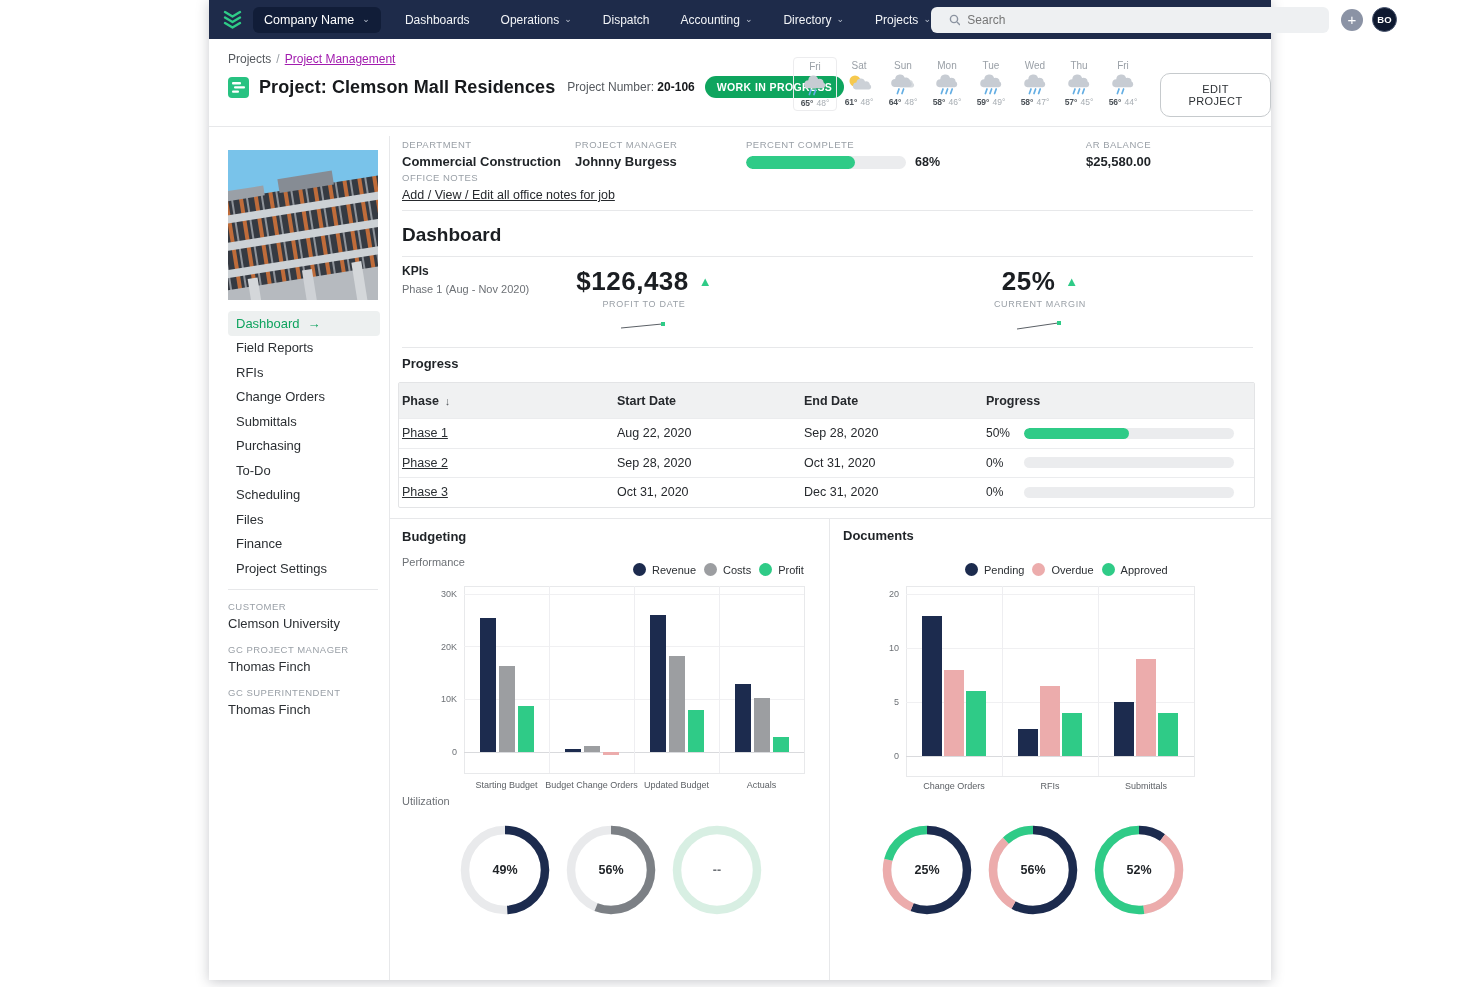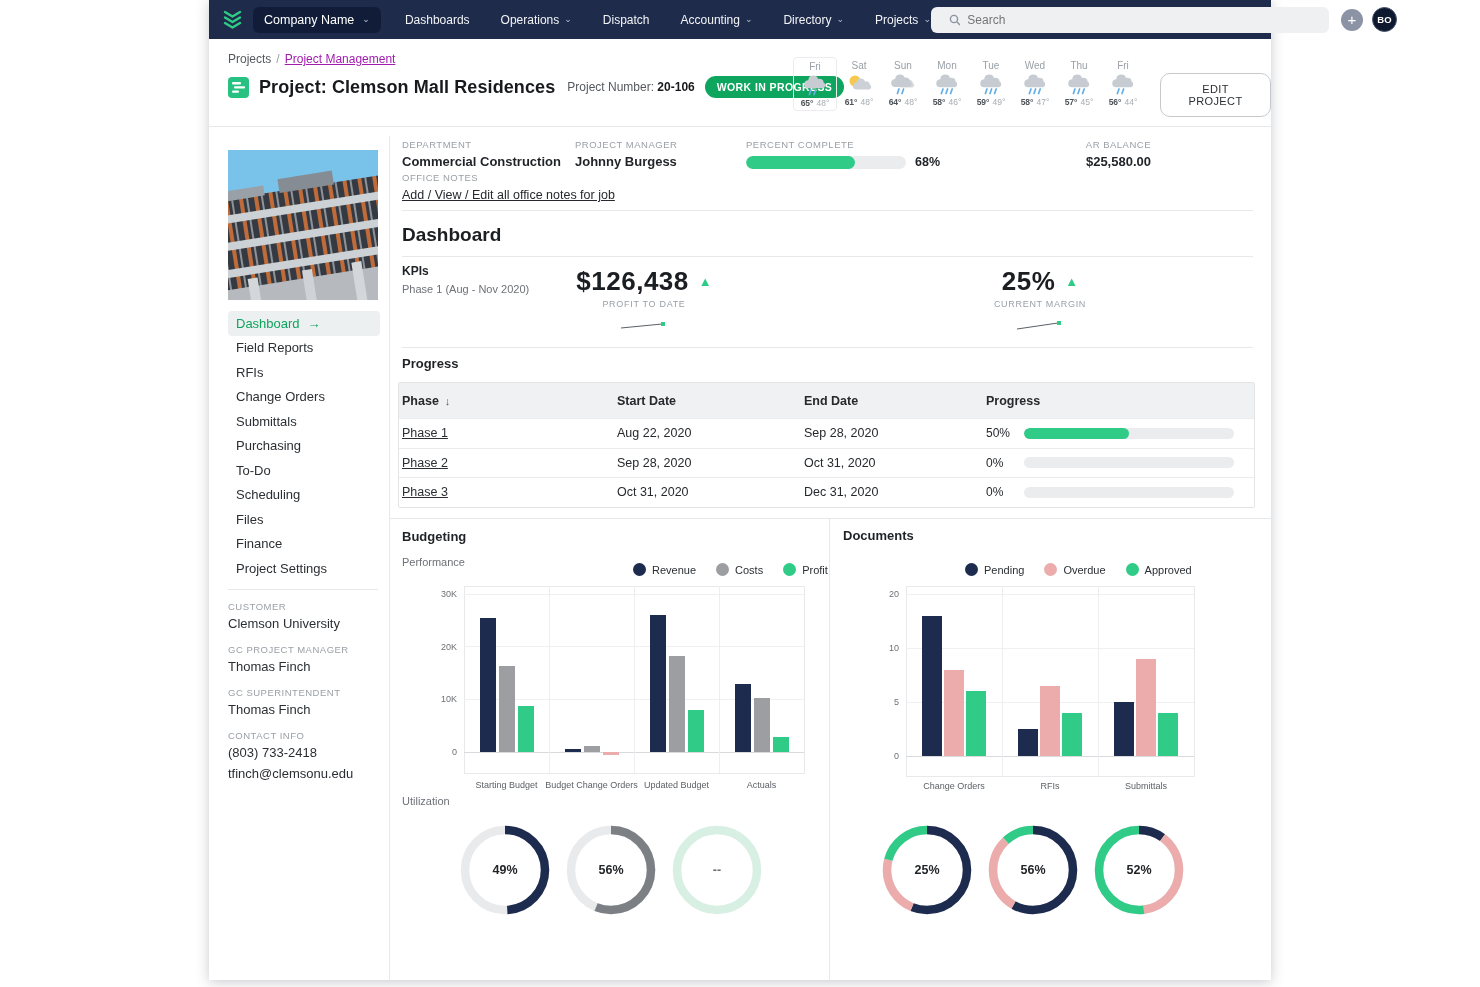--- a/index.html
+++ b/index.html
@@ -74,21 +74,21 @@
   .thead{background:#f0f1f2;height:35px;font-size:12.5px;font-weight:bold;color:#26292d}
   .trow{height:29.5px;border-top:1px solid #ebecee;font-size:12.5px;color:#26292d}
   .thead>div,.trow>div{padding-left:3px}
   .plink{text-decoration:underline;color:#2b2f33;cursor:pointer}
   .sorticon{font-size:11px;color:#55595e;margin-left:6px;font-weight:normal}
   .pcell{display:flex;align-items:center;gap:10px}
   .pctsm{font-size:12px;color:#26292d;width:28px}
   .pbar{height:11px;background:#ebecee;border-radius:6px;width:210px;overflow:hidden}
   .pfill{height:100%;background:#2fcb87;border-radius:6px}
 
-  .lgd{position:absolute;display:flex;gap:20px;font-size:11px;color:#2b2f33;align-items:center}
+  .lgd{position:absolute;display:flex;gap:8px;font-size:11px;color:#2b2f33;align-items:center}
   .lgditem{display:flex;align-items:center;cursor:pointer}
   .dot{width:13px;height:13px;border-radius:50%;display:inline-block;margin-right:6px}
   .donutrow{position:absolute;display:flex;gap:10px}
   .tick{font-size:9px;fill:#6d7176}
   .cat{font-size:9px;fill:#5d6166}
   .donutlabel{font-size:12.5px;font-weight:bold;fill:#1f2327;font-family:"Liberation Sans",sans-serif}
   .donutlabel.muted{fill:#6d7176}
 </style>
 </head>
 <body>
@@ -305,25 +305,20 @@
       <span class="vallite">Clemson University</span>
     </div>
     <div class="infoblk">
       <span class="label">GC PROJECT MANAGER</span>
       <span class="vallite">Thomas Finch</span>
     </div>
     <div class="infoblk">
       <span class="label">GC SUPERINTENDENT</span>
       <span class="vallite">Thomas Finch</span>
     </div>
-    <div class="infoblk">
-      <span class="label">CONTACT INFO</span>
-      <span class="vallite">(803) 733-2418</span>
-      <span class="vallite" style="margin-top:6px">tfinch@clemsonu.edu</span>
-    </div>
   </div>
 
   <div class="vdivider" style="left:180px;top:136px;height:844px"></div>
 
   <div class="abs" style="left:193px;top:139px">
     <span class="label">DEPARTMENT</span>
       <span class="val">Commercial Construction</span>
   </div>
   <div class="abs" style="left:366px;top:139px">
     <span class="label">PROJECT MANAGER</span>

